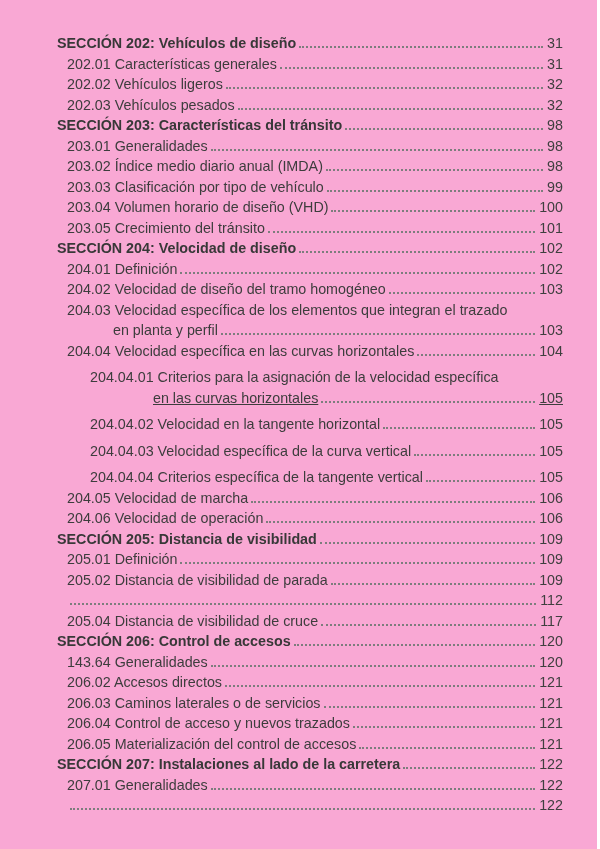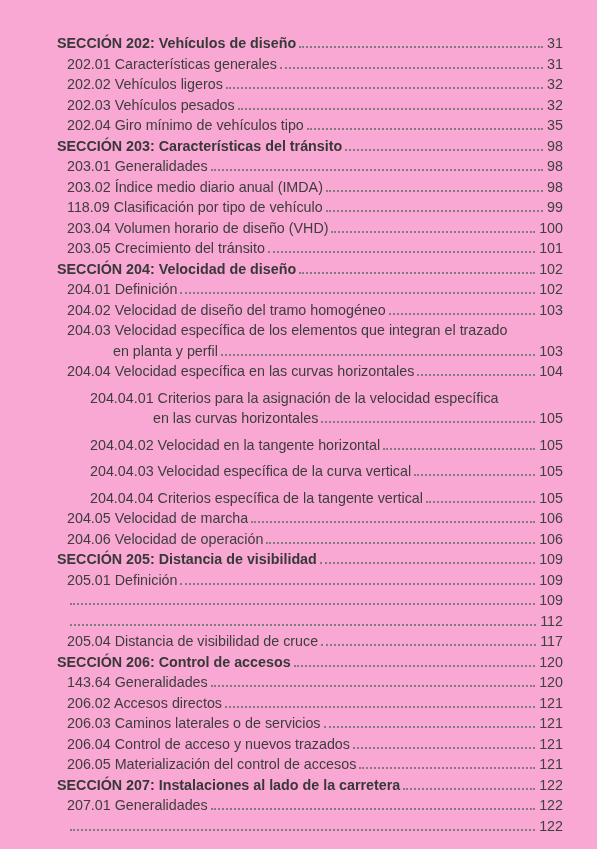--- a/index.html
+++ b/index.html
@@ -42,21 +42,21 @@
   }
   .page-num {
     color: #3f3f3f;
     flex: 0 0 auto;
   }
   
   .ind0 { padding-left: 0; }
   .ind1 { padding-left: 10px; }
   .ind2 { padding-left: 33px; margin-top: 6px; }
   .cont1 { padding-left: 56px; text-align: center; }
-  .cont2 { padding-left: 96px; }
+  .cont2 { padding-left: 96px; text-decoration: underline; }
 </style>
 </head>
 <body>
 
 <div class="page">
   <div class="toc">
       <div class="row heading ind0">
         <span class="label">SECCIÓN 202: Vehículos de diseño</span>
         <span class="leader"></span>
         <span class="page-num">31</span>
@@ -69,42 +69,37 @@
       <div class="row ind1">
         <span class="label">202.02 Vehículos ligeros</span>
         <span class="leader"></span>
         <span class="page-num">32</span>
       </div>
       <div class="row ind1">
         <span class="label">202.03 Vehículos pesados</span>
         <span class="leader"></span>
         <span class="page-num">32</span>
       </div>
-      <div class="row ind1">
-        <span class="label">202.04 Giro mínimo de vehículos tipo</span>
-        <span class="leader"></span>
-        <span class="page-num">35</span>
-      </div>
       <div class="row heading ind0">
         <span class="label">SECCIÓN 203: Características del tránsito</span>
         <span class="leader"></span>
         <span class="page-num">98</span>
       </div>
       <div class="row ind1">
         <span class="label">203.01 Generalidades</span>
         <span class="leader"></span>
         <span class="page-num">98</span>
       </div>
       <div class="row ind1">
         <span class="label">203.02 Índice medio diario anual (IMDA)</span>
         <span class="leader"></span>
         <span class="page-num">98</span>
       </div>
       <div class="row ind1">
-        <span class="label">118.09 Clasificación por tipo de vehículo</span>
+        <span class="label">203.03 Clasificación por tipo de vehículo</span>
         <span class="leader"></span>
         <span class="page-num">99</span>
       </div>
       <div class="row ind1">
         <span class="label">203.04 Volumen horario de diseño (VHD)</span>
         <span class="leader"></span>
         <span class="page-num">100</span>
       </div>
       <div class="row ind1">
         <span class="label">203.05 Crecimiento del tránsito</span>
@@ -176,20 +171,21 @@
         <span class="label">SECCIÓN 205: Distancia de visibilidad</span>
         <span class="leader"></span>
         <span class="page-num">109</span>
       </div>
       <div class="row ind1">
         <span class="label">205.01 Definición</span>
         <span class="leader"></span>
         <span class="page-num">109</span>
       </div>
       <div class="row ind1">
+        <span class="label">205.02 Distancia de visibilidad de parada</span>
         <span class="leader"></span>
         <span class="page-num">109</span>
       </div>
       <div class="row ind1">
         <span class="leader"></span>
         <span class="page-num">112</span>
       </div>
       <div class="row ind1">
         <span class="label">205.04 Distancia de visibilidad de cruce</span>
         <span class="leader"></span>

